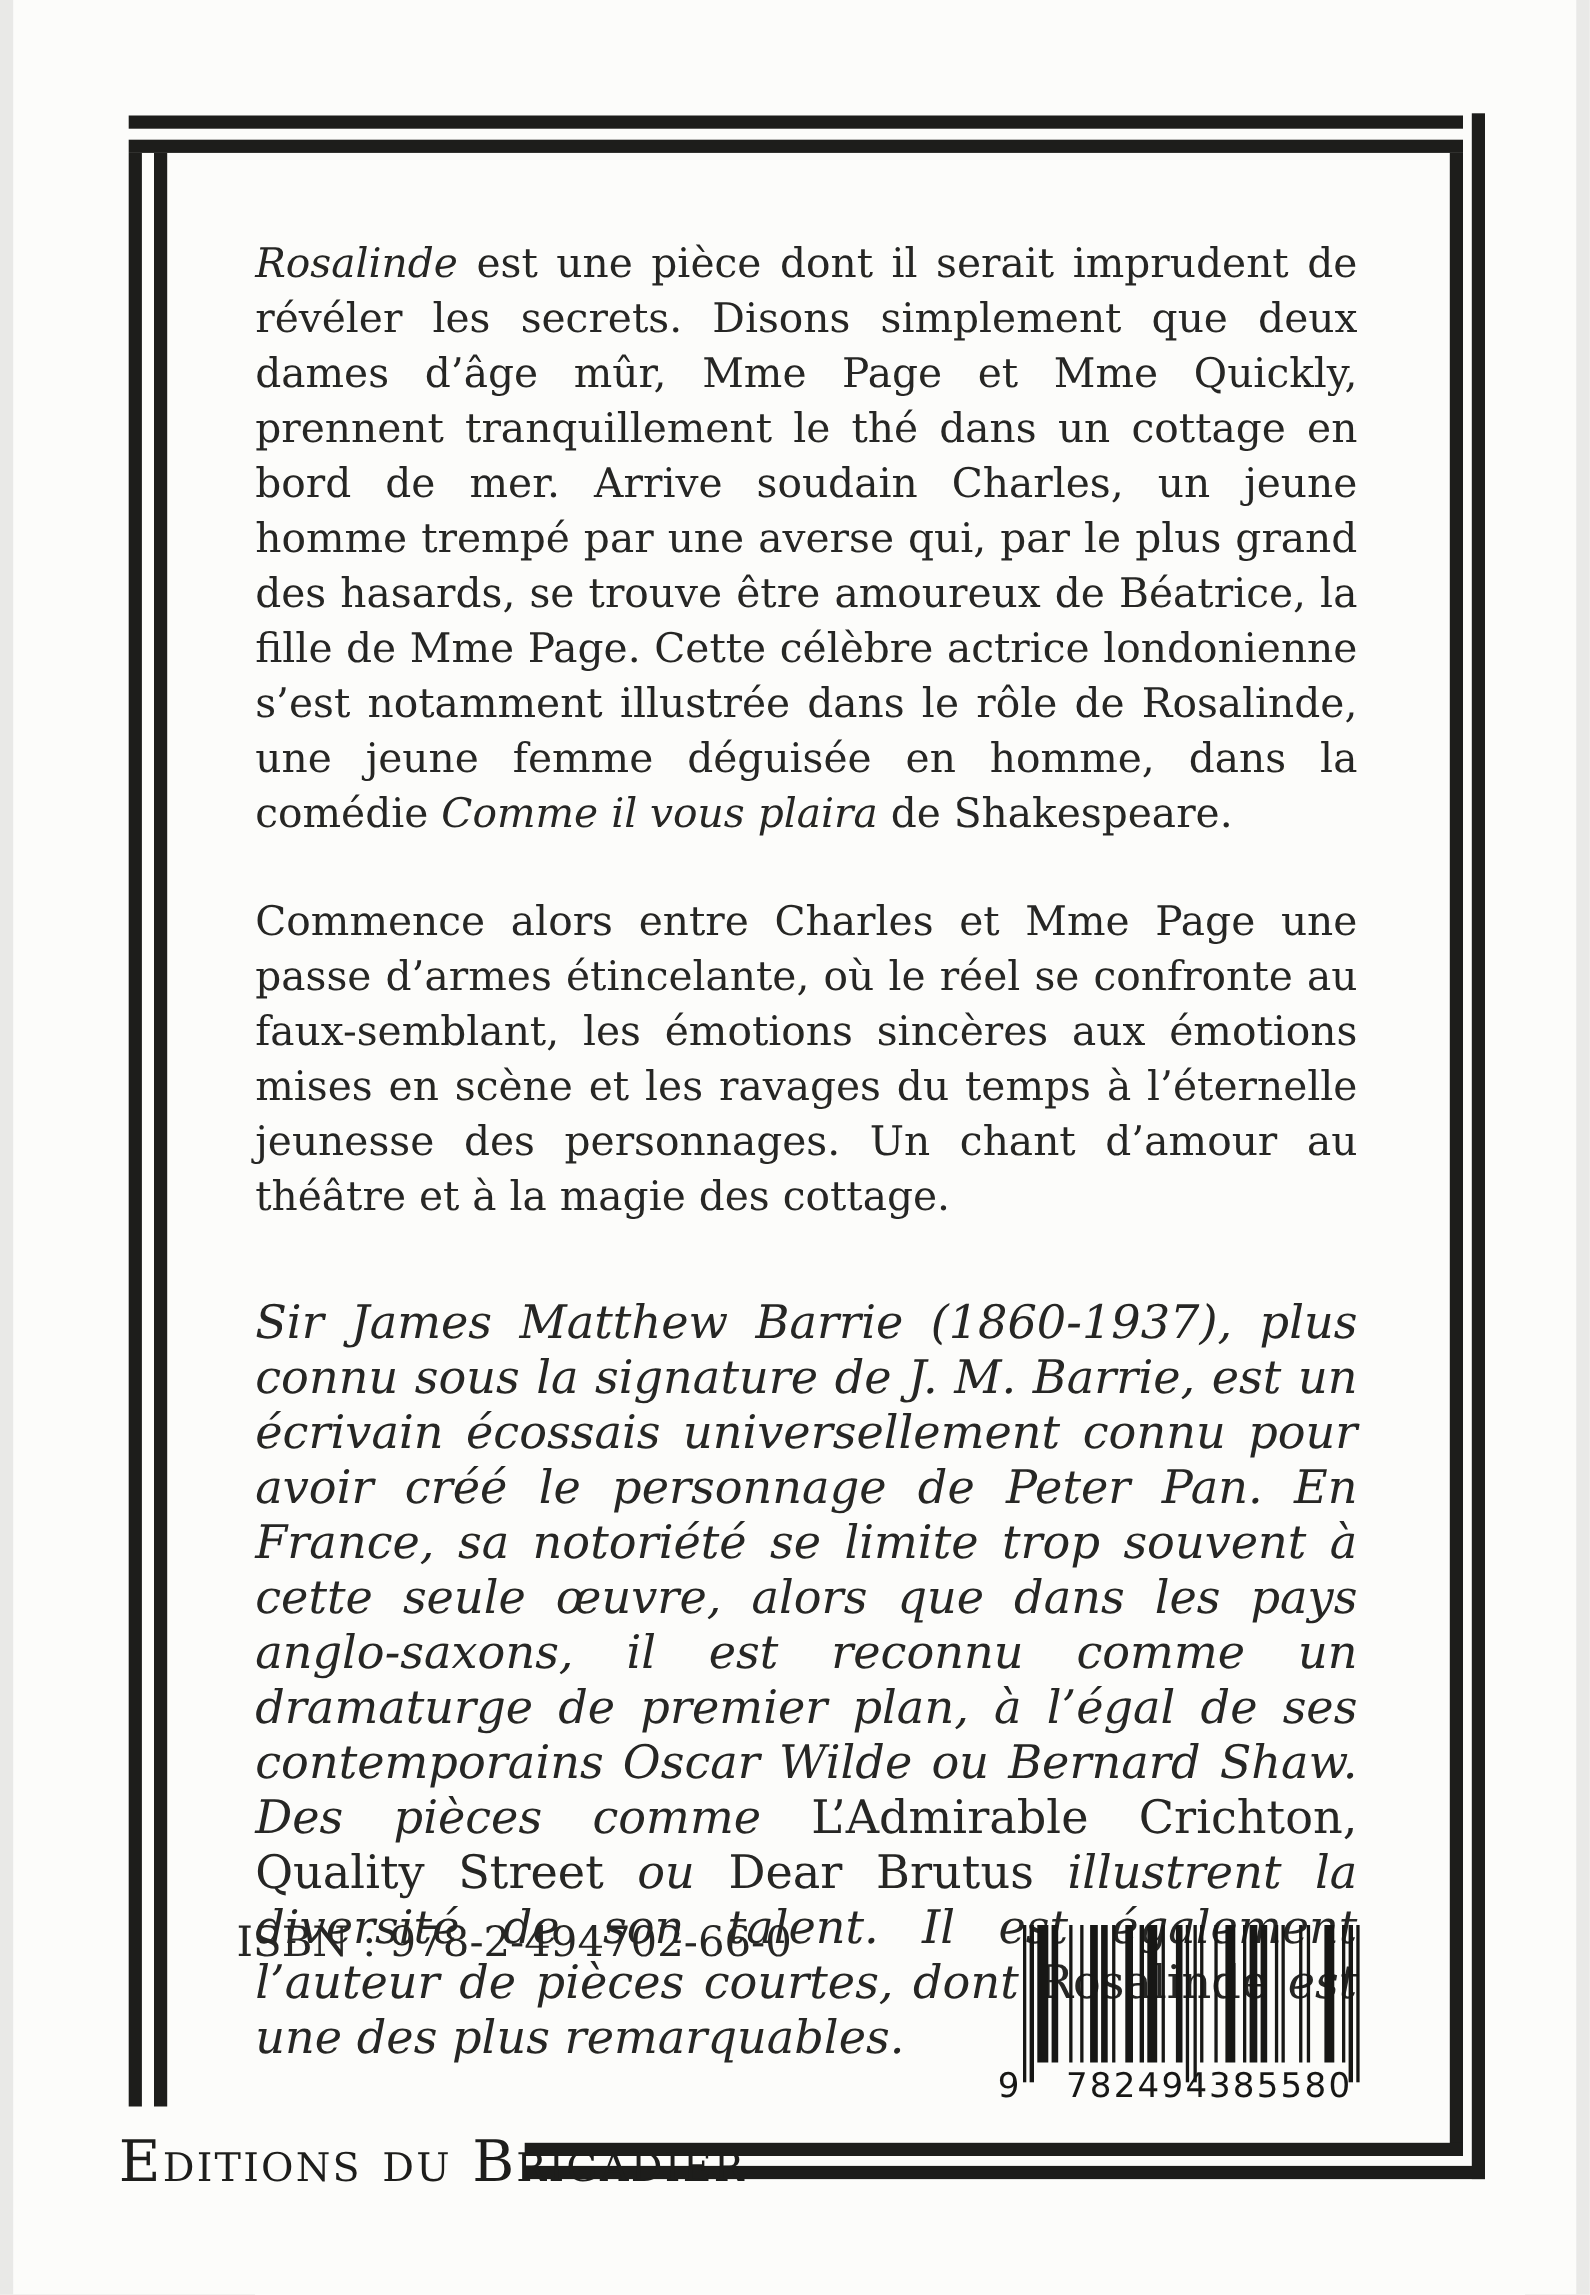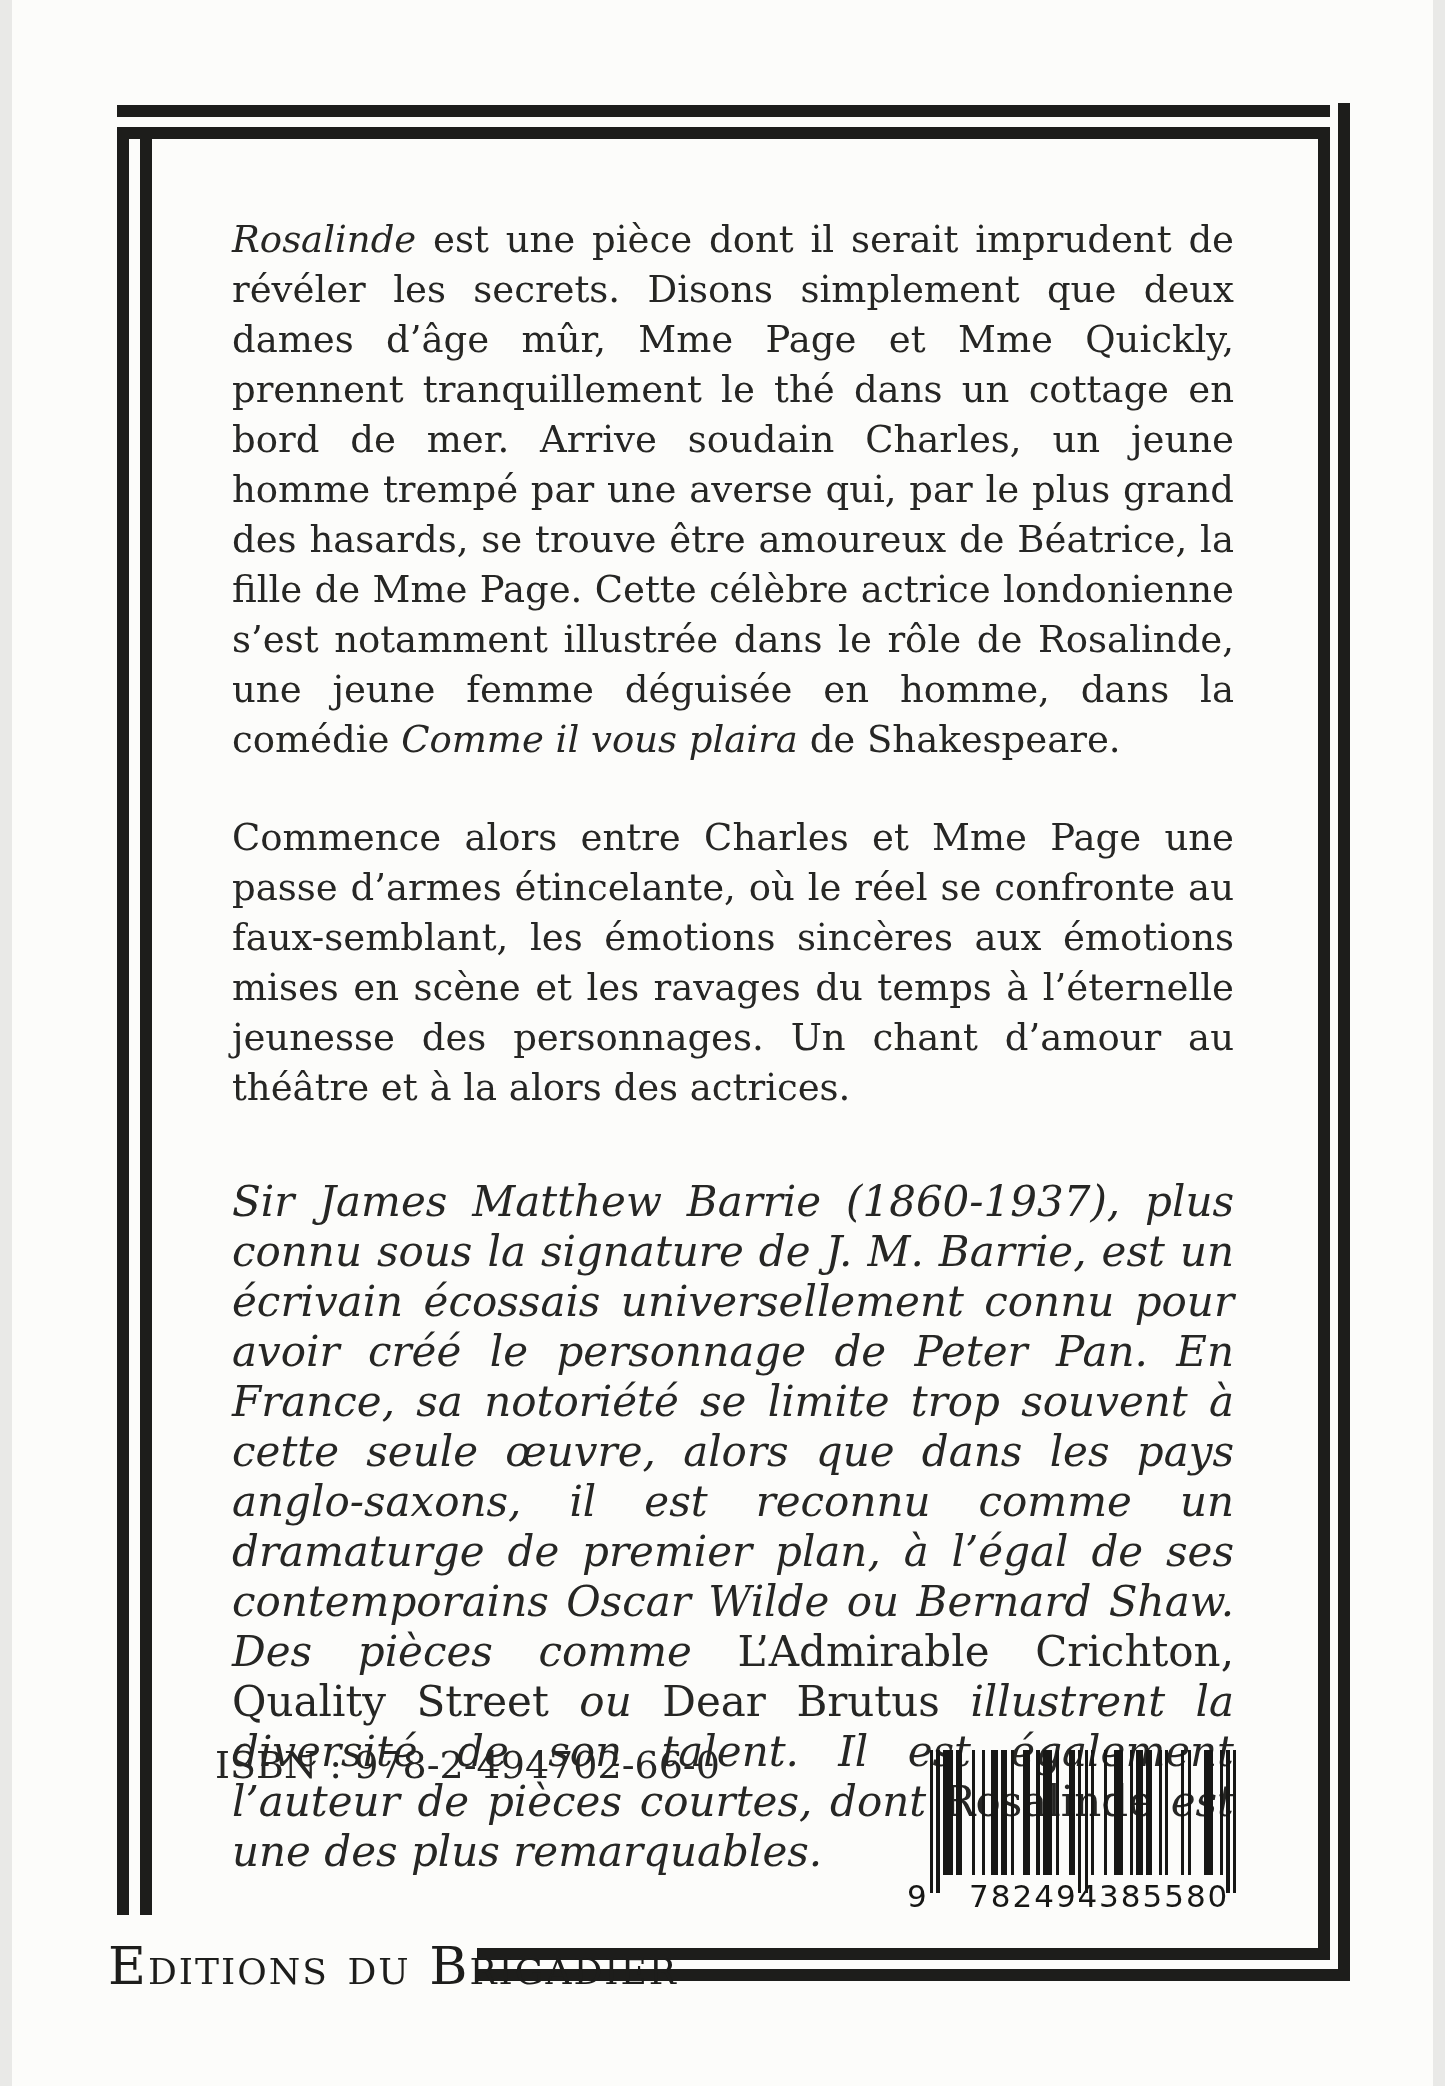--- a/index.html
+++ b/index.html
@@ -57,21 +57,21 @@
   <div class="rule top-inner"></div>
   <div class="rule left-outer"></div>
   <div class="rule left-inner"></div>
   <div class="rule right-inner"></div>
   <div class="rule right-outer"></div>
   <div class="rule bottom-inner"></div>
   <div class="rule bottom-outer"></div>
 
   <div class="text-col">
     <p class="body-par"><span style="font-style: italic;">Rosalinde</span><span style="font-style: normal;"> est une pièce dont il serait imprudent de révéler les secrets. Disons simplement que deux dames d’âge mûr, Mme Page et Mme Quickly, prennent tranquillement le thé dans un cottage en bord de mer. Arrive soudain Charles, un jeune homme trempé par une averse qui, par le plus grand des hasards, se trouve être amoureux de Béatrice, la fille de Mme Page. Cette célèbre actrice londonienne s’est notamment illustrée dans le rôle de Rosalinde, une jeune femme déguisée en homme, dans la comédie </span><span style="font-style: italic;">Comme il vous plaira</span><span style="font-style: normal;"> de Shakespeare.</span></p>
-    <p class="body-par second"><span style="font-style: normal;">Commence alors entre Charles et Mme Page une passe d’armes étincelante, où le réel se confronte au faux-semblant, les émotions sincères aux émotions mises en scène et les ravages du temps à l’éternelle jeunesse des personnages. Un chant d’amour au théâtre et à la alors des actrices.</span></p>
+    <p class="body-par second"><span style="font-style: normal;">Commence alors entre Charles et Mme Page une passe d’armes étincelante, où le réel se confronte au faux-semblant, les émotions sincères aux émotions mises en scène et les ravages du temps à l’éternelle jeunesse des personnages. Un chant d’amour au théâtre et à la magie des cottage.</span></p>
     <p class="bio-par"><span style="font-style: italic;">Sir James Matthew Barrie (1860-1937), plus connu sous la signature de J. M. Barrie, est un écrivain écossais universellement connu pour avoir créé le personnage de Peter Pan. En France, sa notoriété se limite trop souvent à cette seule œuvre, alors que dans les pays anglo-saxons, il est reconnu comme un dramaturge de premier plan, à l’égal de ses contemporains Oscar Wilde ou Bernard Shaw. Des pièces comme </span><span style="font-style: normal;">L’Admirable Crichton, Quality Street </span><span style="font-style: italic;">ou </span><span style="font-style: normal;">Dear Brutus </span><span style="font-style: italic;">illustrent la diversité de son talent. Il est également l’auteur de pièces courtes, dont </span><span style="font-style: normal;">Rosalinde </span><span style="font-style: italic;">est une des plus remarquables.</span></p>
   </div>
 
   <div class="pricing">
     <div>ISBN : 978-2-494702-66-0</div>
   </div>
 
   <div class="barcode">
     <div class="bc-bars">
         <div class="bc-bar tall" style="left: 0px; width: 3.22px;"></div>

